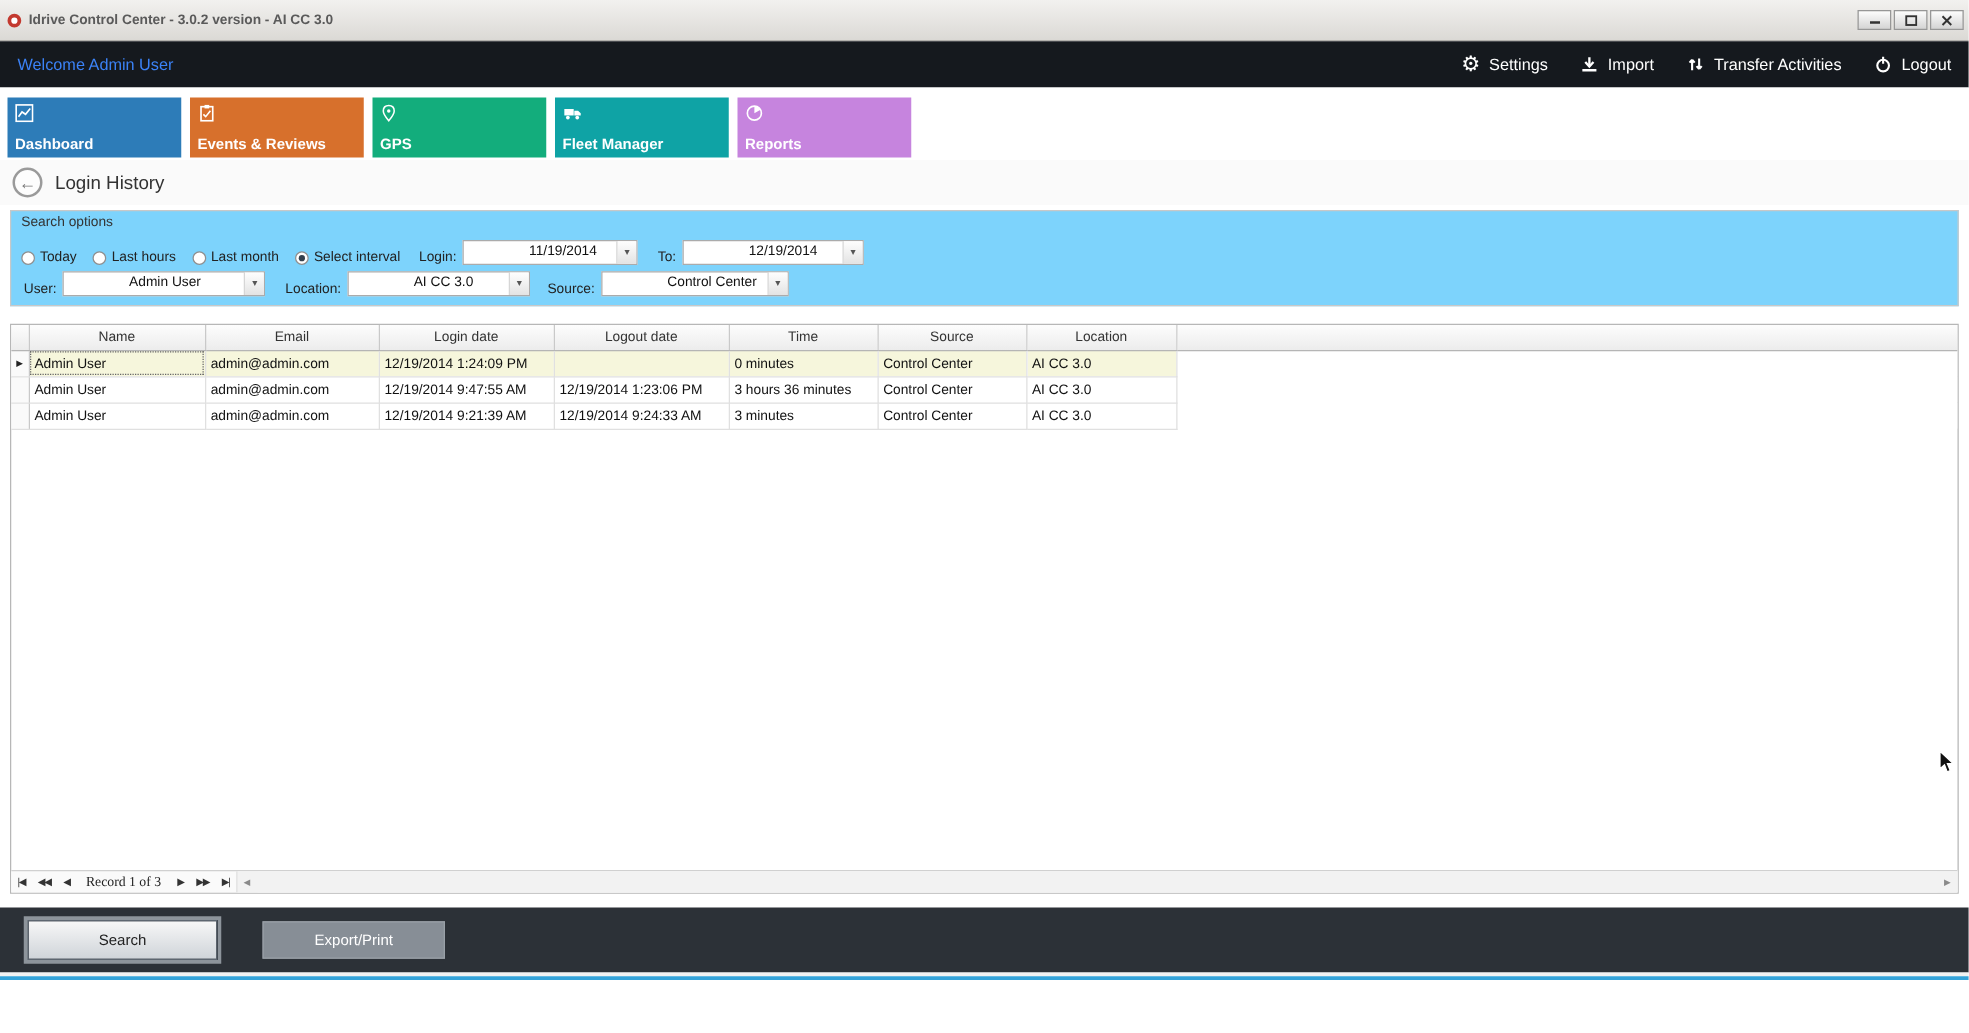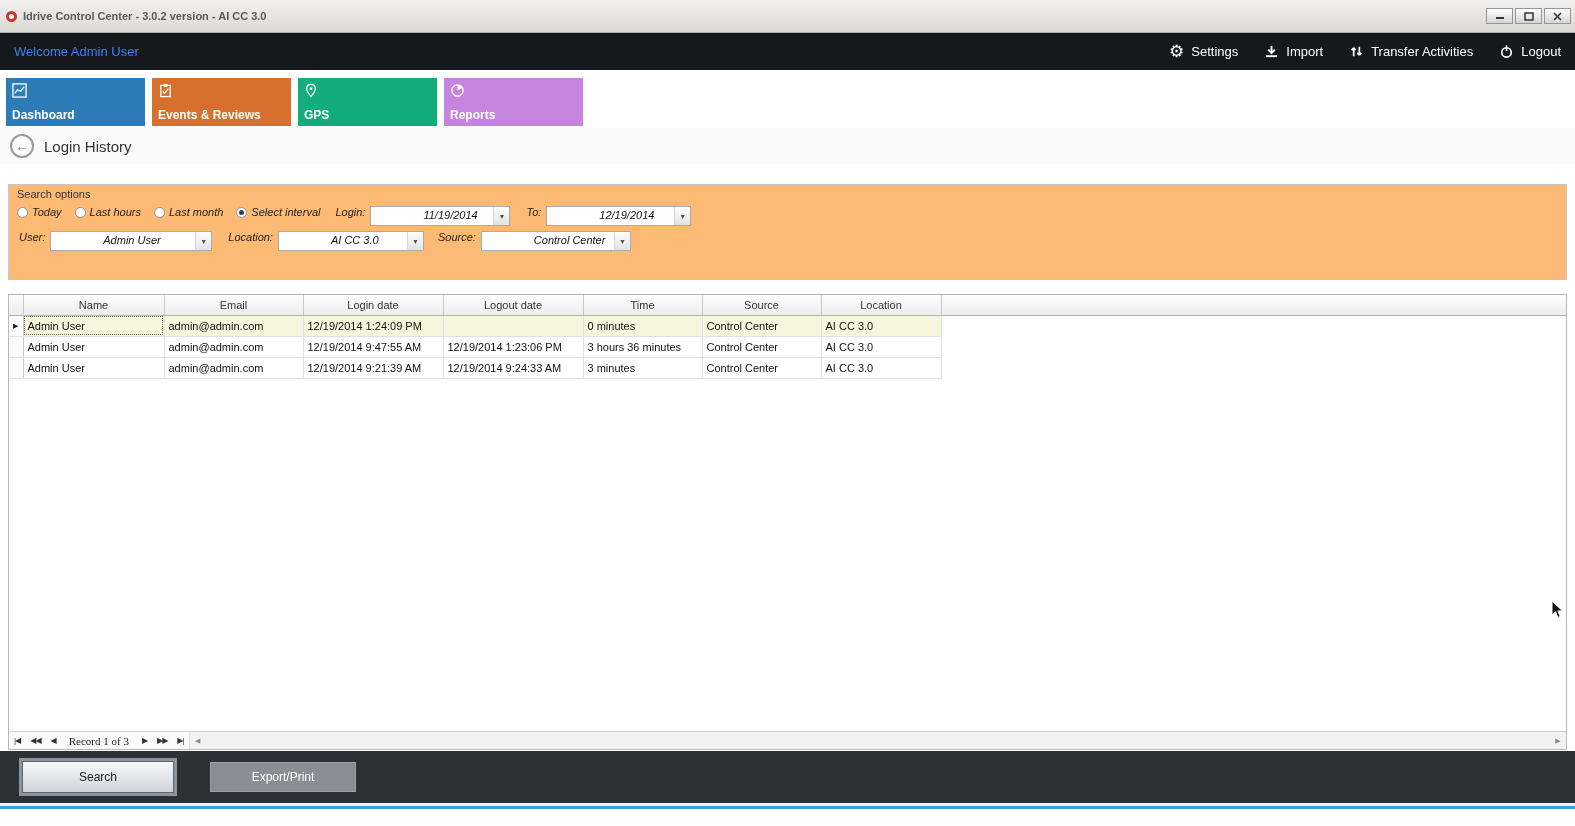--- a/index.html
+++ b/index.html
@@ -28,23 +28,23 @@
   .tile svg { position:absolute; top:5px; left:6px; }
   .tile-label { position:absolute; left:6px; bottom:4px; font-size:12px; font-weight:bold; }
 
   
   .page-head { height:36px; display:flex; align-items:center; padding-left:10px; background:#fafafa; }
   .back-btn { width:24px; height:24px; border-radius:50%; border:2px solid #9a9a9a; color:#7a7a7a;
               display:flex; align-items:center; justify-content:center; font-size:14px; background:#fdfdfd; cursor:pointer; }
   .page-title { font-size:15px; color:#333; margin-left:10px; }
 
   
-  .search-panel { margin:20px 8px 0 8px; height:96px; background:#fdba74; border:1px solid #c8c8c8; padding:3px 8px; }
+  .search-panel { margin:4px 8px 0 8px; height:77px; background:#7dd3fc; border:1px solid #c8c8c8; padding:3px 8px; }
   .panel-title { font-size:11px; color:#333; margin-bottom:6px; }
-  .opt-row { display:flex; align-items:flex-start; height:22px; margin-bottom:3px; font-size:11px; color:#222;font-style:italic; }
+  .opt-row { display:flex; align-items:flex-end; height:22px; margin-bottom:3px; font-size:11px; color:#222; }
   .radio { display:flex; align-items:center; gap:4px; margin-right:13px; cursor:pointer; }
   .radio .dot { width:11px; height:11px; border-radius:50%; border:1px solid #8f8f8f; background:#fff; position:relative; }
   .radio.checked .dot::after { content:""; position:absolute; left:2px; top:2px; right:2px; bottom:2px;
                                border-radius:50%; background:#33404d; }
   .fld-label { margin:0 5px 0 2px; }
   .combo { display:flex; align-items:stretch; height:20px; background:#fff; border:1px solid #ababab; cursor:pointer;padding-left:48px; }
   .combo .val { flex:1; padding:2px 4px 0 4px; font-size:11px; color:#111; white-space:nowrap; overflow:hidden; }
   .combo .arrow-btn { width:16px; display:flex; align-items:center; justify-content:center;
                       border-left:1px solid #d6d6d6; background:linear-gradient(#fefefe,#e3e3e3);
                       font-size:7px; color:#555; }
@@ -70,21 +70,21 @@
   
   .nav-strip { height:18px; border-top:1px solid #d0d0d0; background:#fafafa; display:flex; align-items:center;
                font-size:11px; color:#222; }
   .nav-btn { padding:0 5px; font-size:8px; color:#333; letter-spacing:-1px; cursor:pointer; }
   .nav-text { padding:0 8px;font-family:Liberation Serif, serif; }
   .hscroll { flex:1; display:flex; align-items:center; height:100%; border-left:1px solid #e0e0e0; background:#f2f2f2; }
   .hs-arrow { width:16px; text-align:center; font-size:7px; color:#8a8a8a; cursor:pointer; }
   .hs-track { flex:1; height:100%; background:#f2f2f2; }
 
   
-  .footer { margin-top:1px; height:52px; background:#2c3137; display:flex; align-items:center; padding-left:22px; gap:36px; }
+  .footer { margin-top:11px; height:52px; background:#2c3137; display:flex; align-items:center; padding-left:22px; gap:36px; }
   .btn-search { width:152px; height:32px; background:linear-gradient(#f7f7f7,#cfd4d9); color:#222; font-size:12px;
                 border:1px solid #5d6670; box-shadow:0 0 0 3px #8d949b; display:flex; align-items:center;
                 justify-content:center; cursor:pointer; }
   .btn-export { width:146px; height:30px; background:#878e96; color:#fff; font-size:12px; border:1px solid #99a0a7;
                 display:flex; align-items:center; justify-content:center; cursor:pointer; }
   .bottom-white { height:3px; background:#f2f2f2; }
   .bottom-accent { height:3px; background:#35a3d9; }
 
   .cursor { position:absolute; left:1551px; top:600px; z-index:99; pointer-events:none; }
 </style>
@@ -158,20 +158,29 @@
       <polyline points="5,9 7,11 11,6" fill="none" stroke="#fff" stroke-width="1.4"></polyline>
     </svg>
     <span class="tile-label">Events &amp; Reviews</span>
   </div>
   <div class="tile" style="background: rgb(19, 173, 124);">
     <svg width="14" height="15" viewBox="0 0 16 16">
       <path d="M8 1 C5 1 3 3 3 6 C3 9 8 15 8 15 C8 15 13 9 13 6 C13 3 11 1 8 1 Z" fill="none" stroke="#fff" stroke-width="1.4"></path>
       <circle cx="8" cy="6" r="1.6" fill="#fff"></circle>
     </svg>
     <span class="tile-label">GPS</span>
+  </div>
+  <div class="tile" style="background: rgb(15, 163, 165);">
+    <svg width="17" height="15" viewBox="0 0 17 16">
+      <rect x="1" y="4.5" width="8" height="5.5" fill="#fff"></rect>
+      <path d="M9.5 6 h3.2 l2.3 2.2 v1.8 h-5.5 z" fill="#fff"></path>
+      <circle cx="4" cy="11.8" r="1.6" fill="#fff"></circle>
+      <circle cx="12" cy="11.8" r="1.6" fill="#fff"></circle>
+    </svg>
+    <span class="tile-label">Fleet Manager</span>
   </div>
   <div class="tile" style="background: rgb(198, 132, 222);">
     <svg width="15" height="15" viewBox="0 0 16 16">
       <circle cx="8" cy="8" r="6" fill="none" stroke="#fff" stroke-width="1.4"></circle>
       <path d="M8 8 L8 2 A6 6 0 0 1 13.2 5.2 Z" fill="#fff"></path>
     </svg>
     <span class="tile-label">Reports</span>
   </div>
 </div>
 

